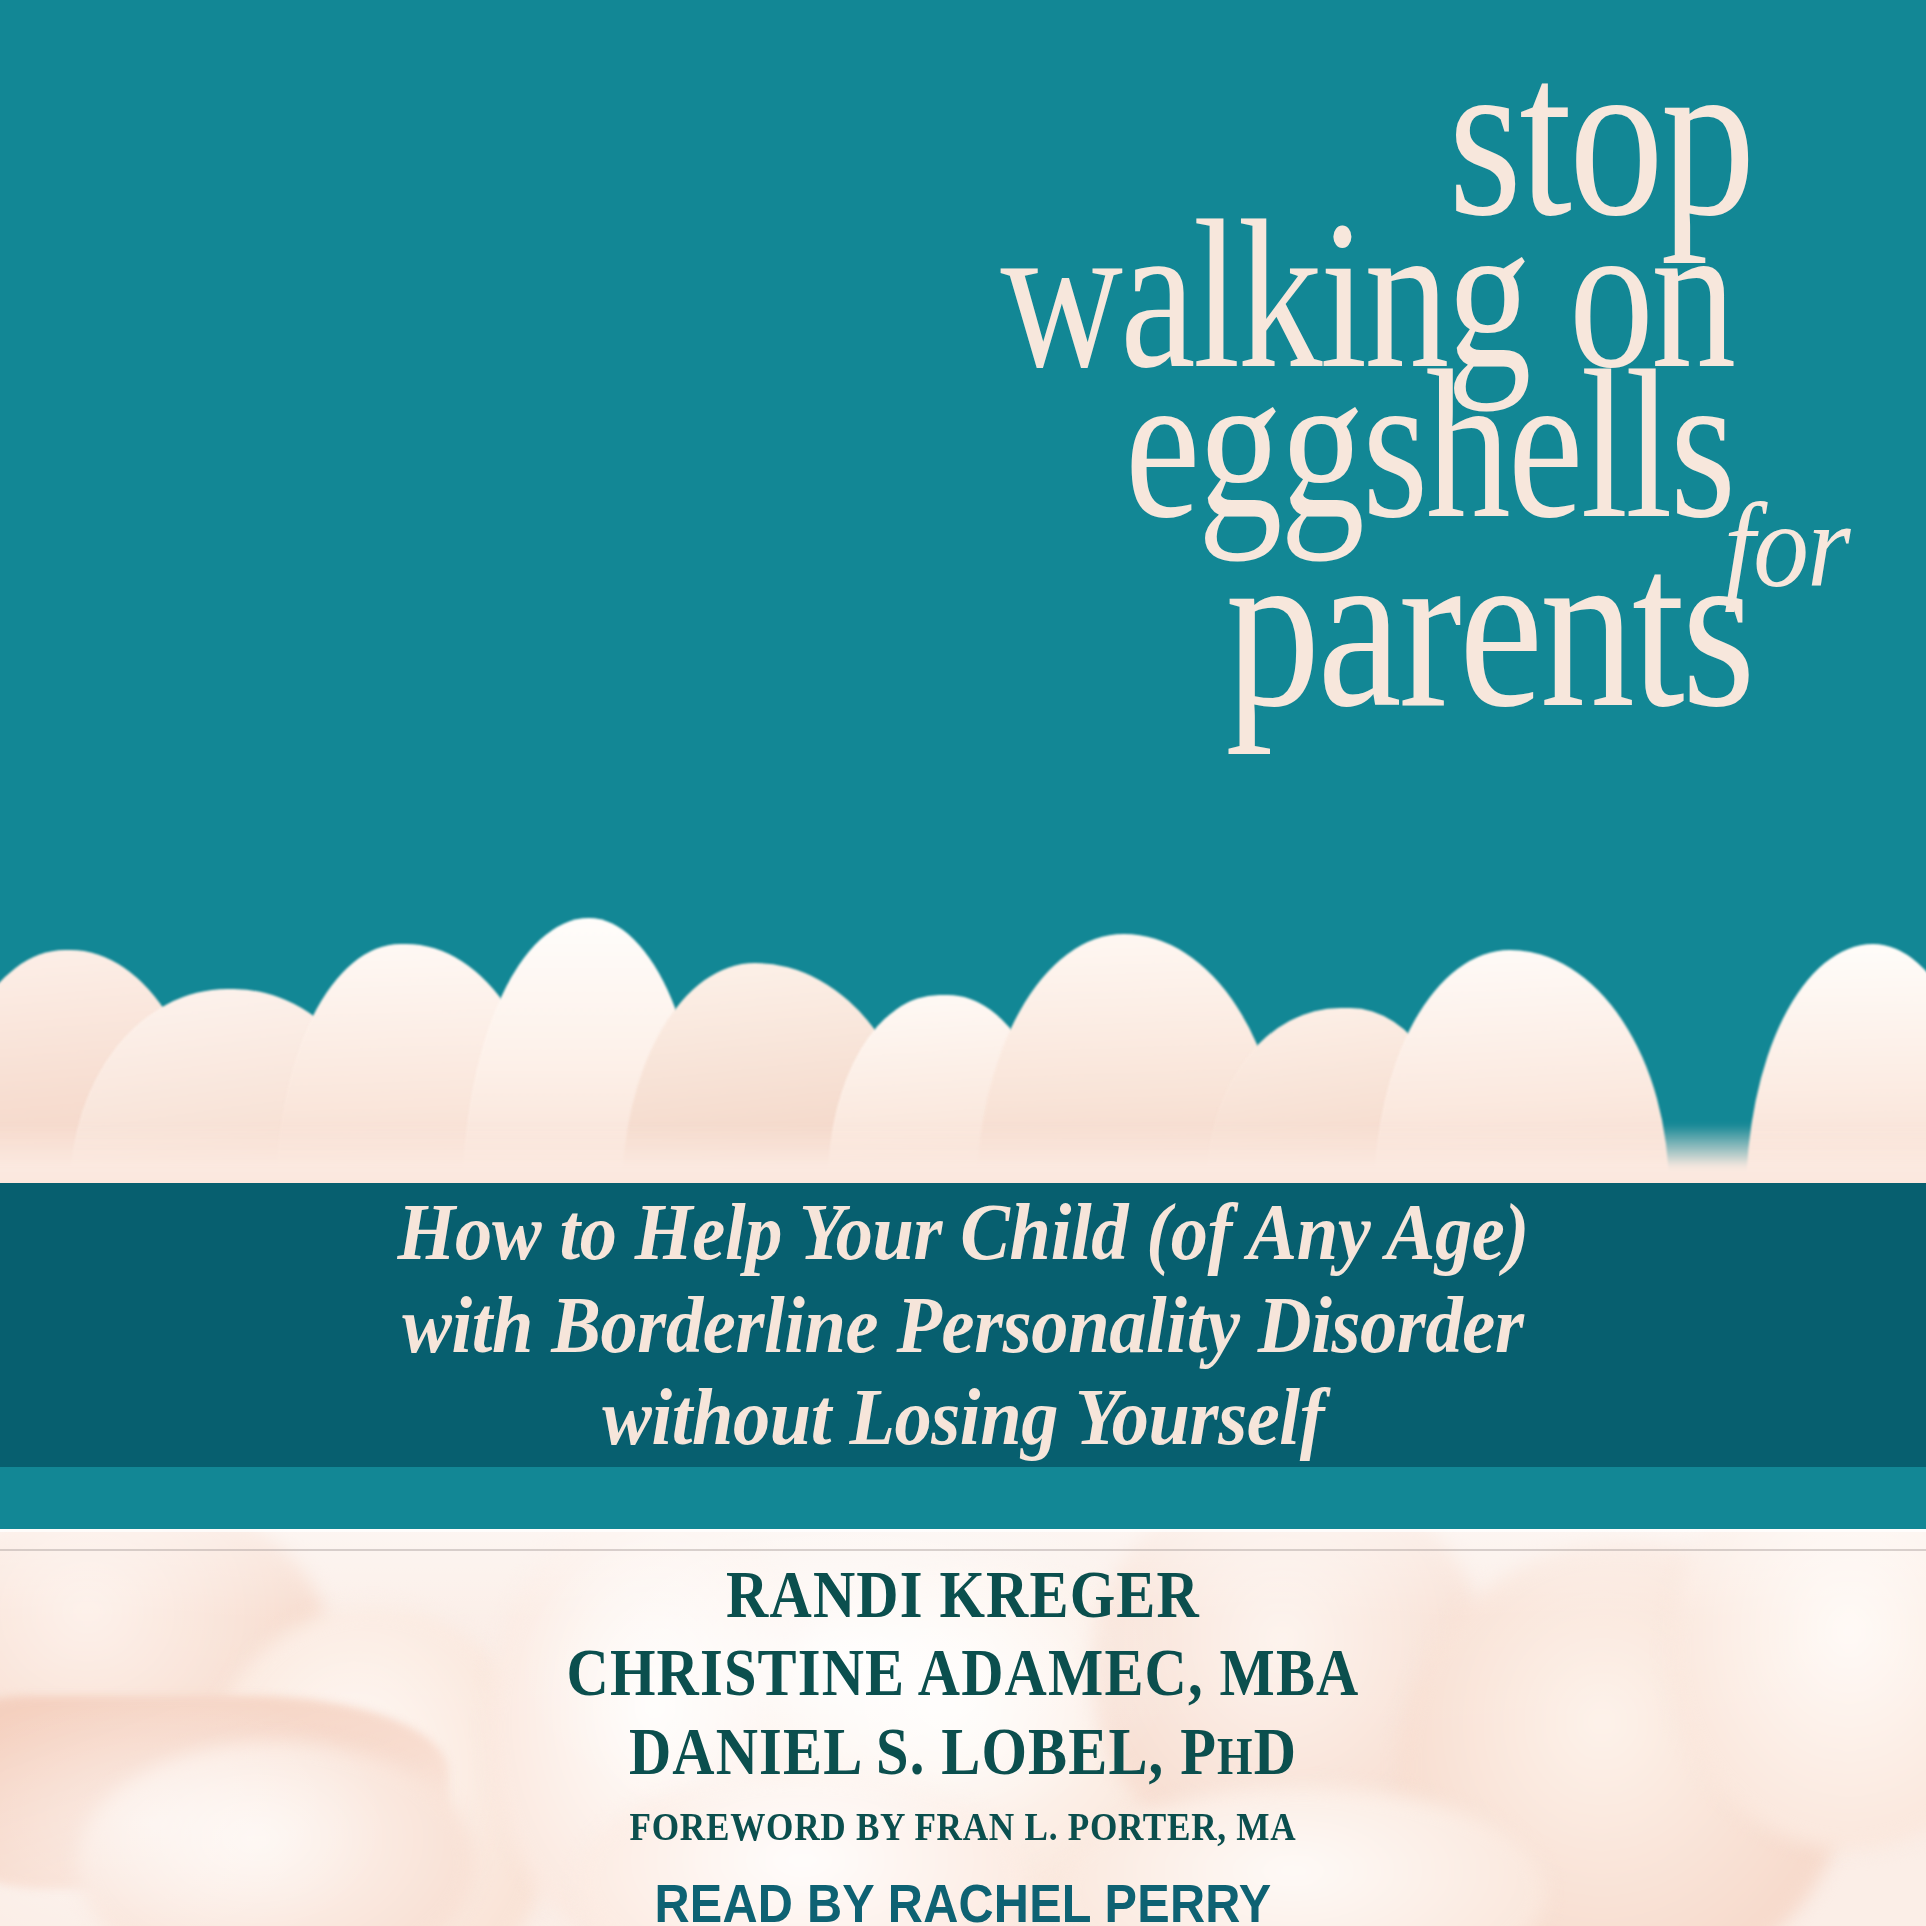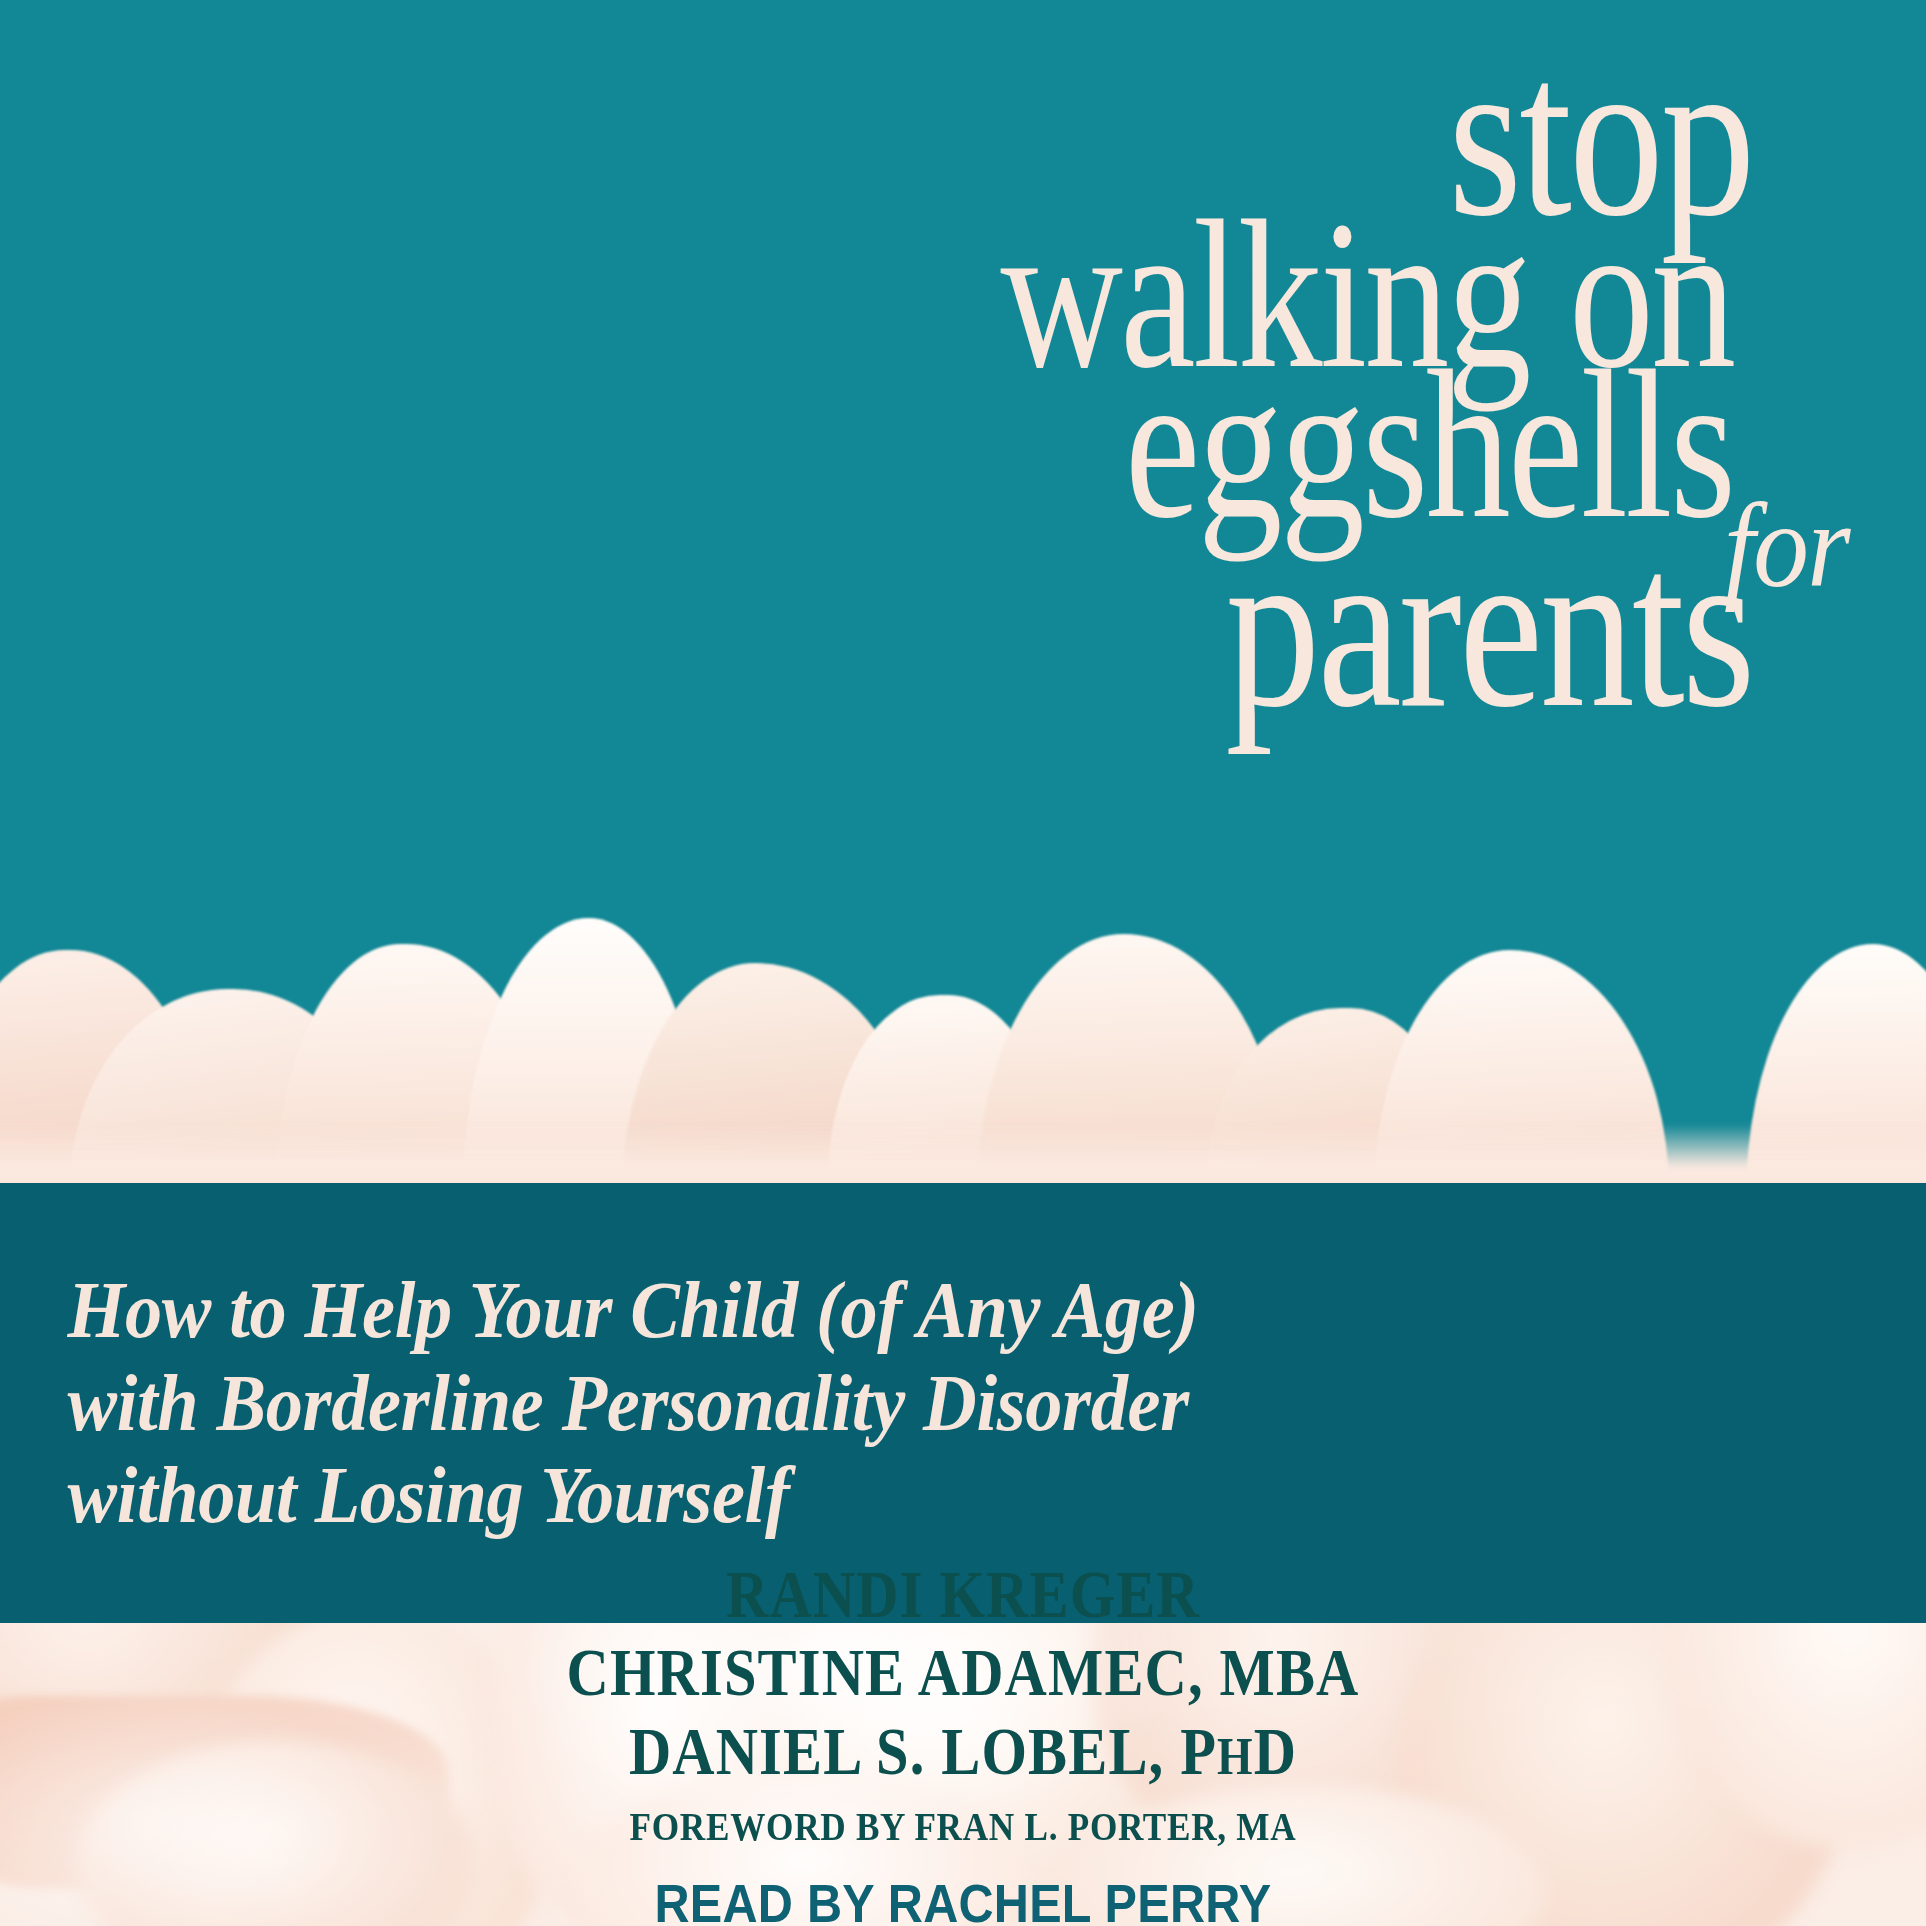--- a/index.html
+++ b/index.html
@@ -123,25 +123,26 @@
     font-size: 231px;
     margin-top: -67px;
     transform: scaleX(.82);
   }
 
   
   .subtitle-band {
     position: absolute;
     left: 0; right: 0;
     top: 1183px;
-    height: 440px;
+    height: 284px;
     background: #075f6f;
     z-index: 7;
     display: flex;
     flex-direction: column;
+    align-items: center;
     justify-content: center;
   }
   .sub-line {
     font-family: "Liberation Serif", "DejaVu Serif", serif;
     font-style: italic;
     font-weight: bold;
     color: #f6e5da;
     font-size: 80px;
     line-height: 1.16;
     letter-spacing: -0.005em;

